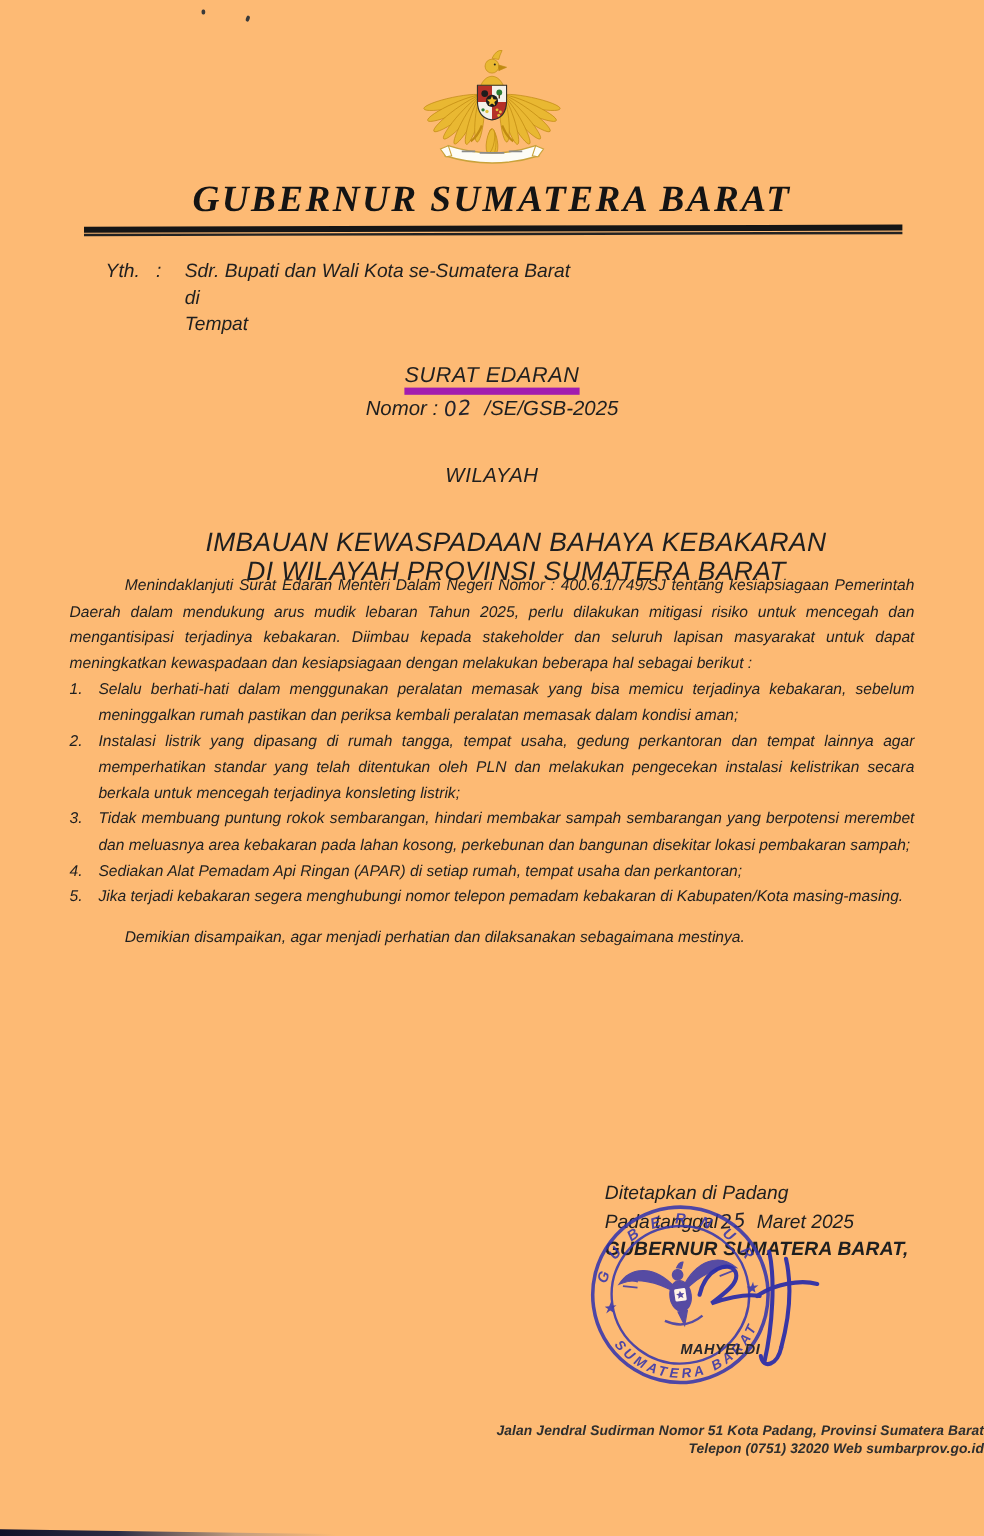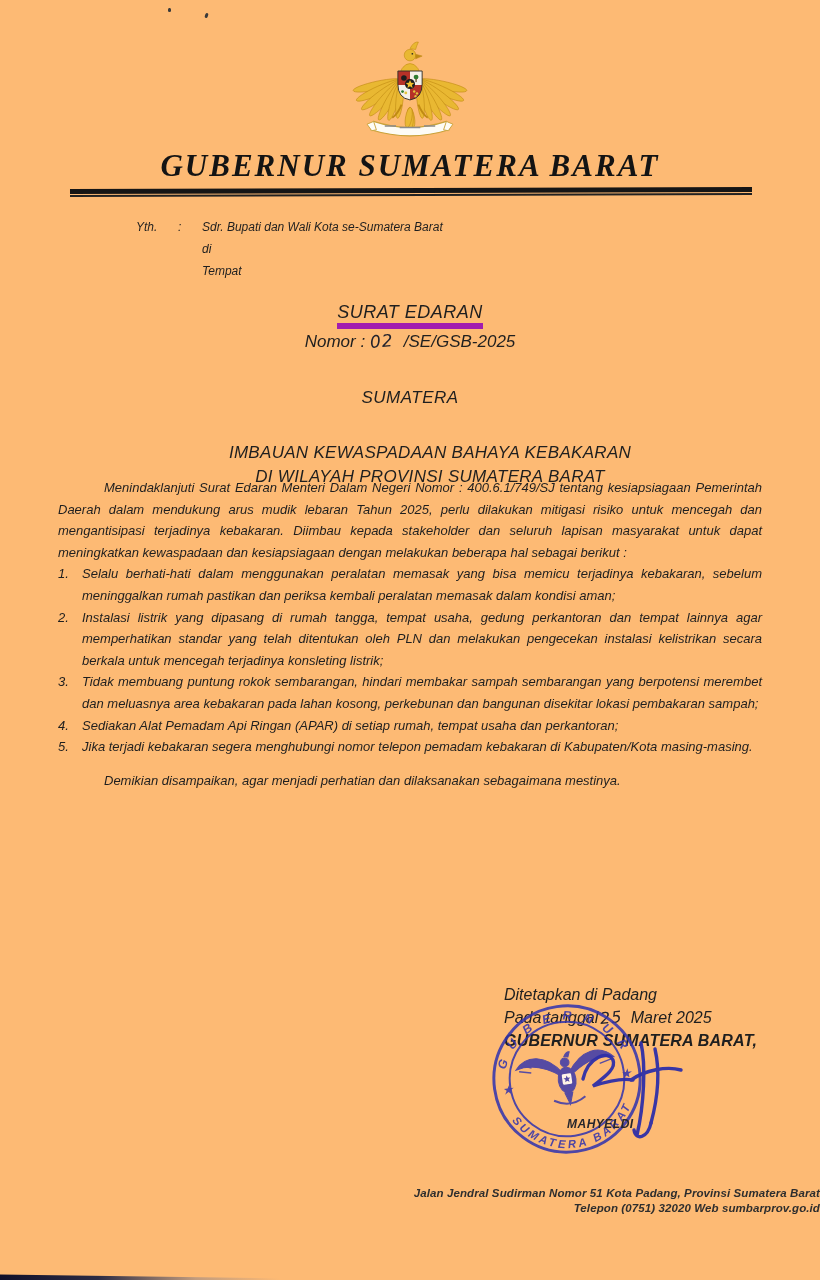--- a/index.html
+++ b/index.html
@@ -17,33 +17,33 @@
   .header-title{
     position:absolute;left:0;top:148px;width:820px;
     text-align:center;
     font-family:"Liberation Serif", serif;
     font-weight:700;font-size:31px;letter-spacing:2px;color:#141414;
   }
   .rule{position:absolute;left:70px;top:188px;width:682px;height:9px;}
   .rule .thick{height:5px;background:#151515;transform:rotate(-0.15deg);}
   .rule .thin{height:2px;background:#222;margin-top:1px;transform:rotate(-0.15deg);}
   
-  .address{position:absolute;left:88px;top:216px;font-size:12px;line-height:22px;margin-left:48px;}
+  .address{position:absolute;left:88px;top:216px;font-size:16px;line-height:22px;}
   .address .row{display:flex;}
   .address .yth{width:42px;}
   .address .colon{width:24px;}
   
   .subject{position:absolute;left:0;top:302px;width:820px;text-align:center;}
   .doc-type{font-size:18px;letter-spacing:0.5px;display:inline-block;
     border-bottom:6px solid #a21caf;padding-bottom:0px;}
   .nomor{font-size:17px;margin-top:2px;}
   .hand{font-family:"DejaVu Sans", sans-serif;display:inline-block;
     transform:rotate(-5deg);font-size:17px;color:#23232d;margin:0 10px 0 5px;letter-spacing:1px;}
   .tentang{font-size:17px;margin-top:36px;letter-spacing:0.5px;}
-  .subject-title{font-size:17px;line-height:24px;margin-top:33px;letter-spacing:0.3px;padding-left:40px;}
+  .subject-title{font-size:22px;line-height:24px;margin-top:33px;letter-spacing:0.3px;padding-left:40px;}
   
   .content{position:absolute;left:58px;top:477px;width:704px;
     font-size:13px;line-height:21.6px;text-align:justify;}
   .opening{text-indent:46px;margin:0;}
   .list-item{position:relative;padding-left:24px;}
   .list-item .num{position:absolute;left:0;top:0;}
   .closing{text-indent:46px;margin:12px 0 0 0;}
   
   .sigblock{position:absolute;left:504px;top:983px;width:300px;font-size:16px;line-height:23px;}
   .office-line{font-weight:700;letter-spacing:0.2px;}
@@ -164,21 +164,21 @@
         <span class="colon"></span>
       <span>Tempat</span>
       </div>
   </div>
 
   <div class="subject">
     <div><span class="doc-type">SURAT EDARAN</span></div>
     <div class="nomor">
       <span>Nomor :</span><span class="hand">02</span><span>/SE/GSB-2025</span>
     </div>
-    <div class="tentang">SUMATERA</div>
+    <div class="tentang">WILAYAH</div>
     <div class="subject-title">
       <div>IMBAUAN KEWASPADAAN BAHAYA KEBAKARAN</div>
       <div>DI WILAYAH PROVINSI SUMATERA BARAT</div>
     </div>
   </div>
 
   <div class="content">
     <p class="opening">Menindaklanjuti Surat Edaran Menteri Dalam Negeri Nomor : 400.6.1/749/SJ tentang kesiapsiagaan Pemerintah Daerah dalam mendukung arus mudik lebaran Tahun 2025, perlu dilakukan mitigasi risiko untuk mencegah dan mengantisipasi terjadinya kebakaran. Diimbau kepada stakeholder dan seluruh lapisan masyarakat untuk dapat meningkatkan kewaspadaan dan kesiapsiagaan dengan melakukan beberapa hal sebagai berikut :</p>
     <div class="list-item">
       <span class="num">1.</span>

